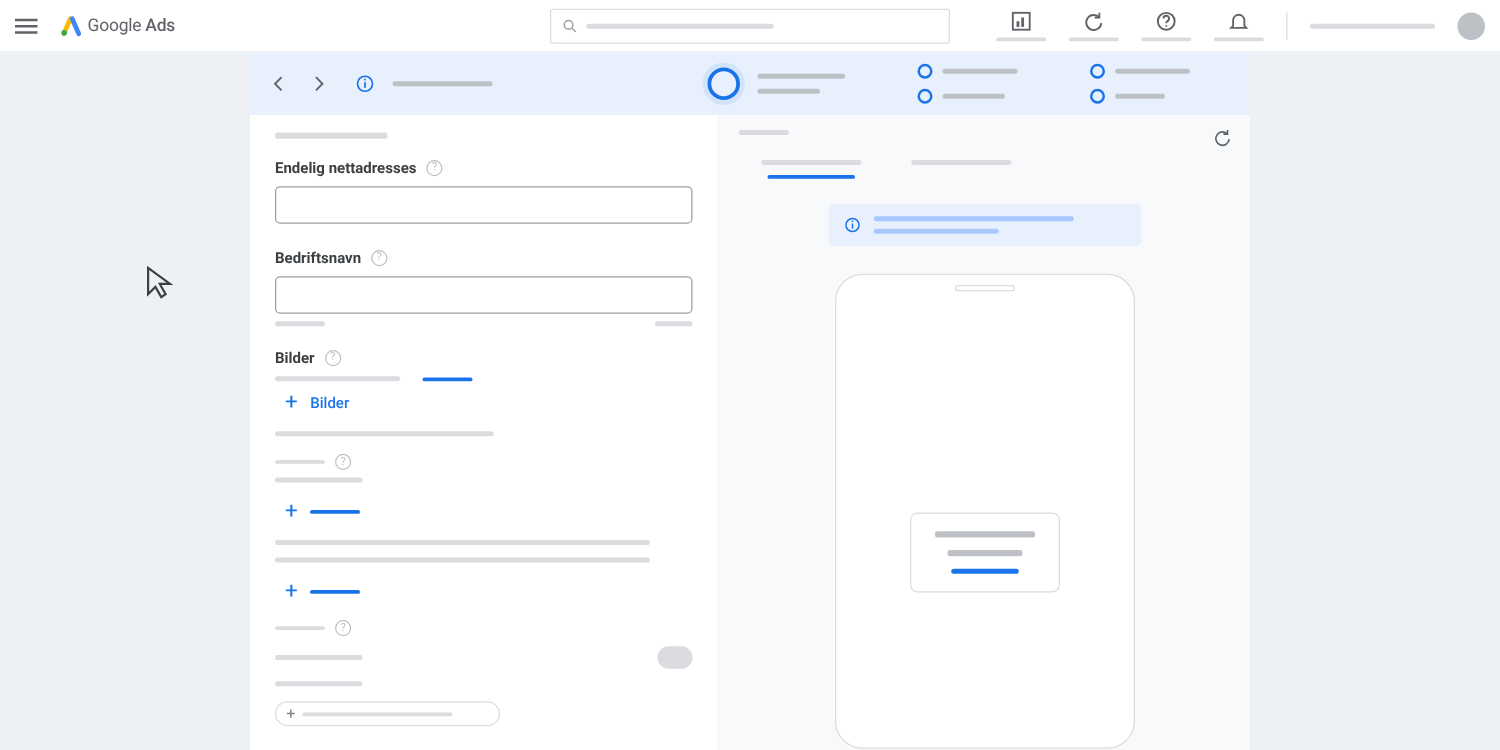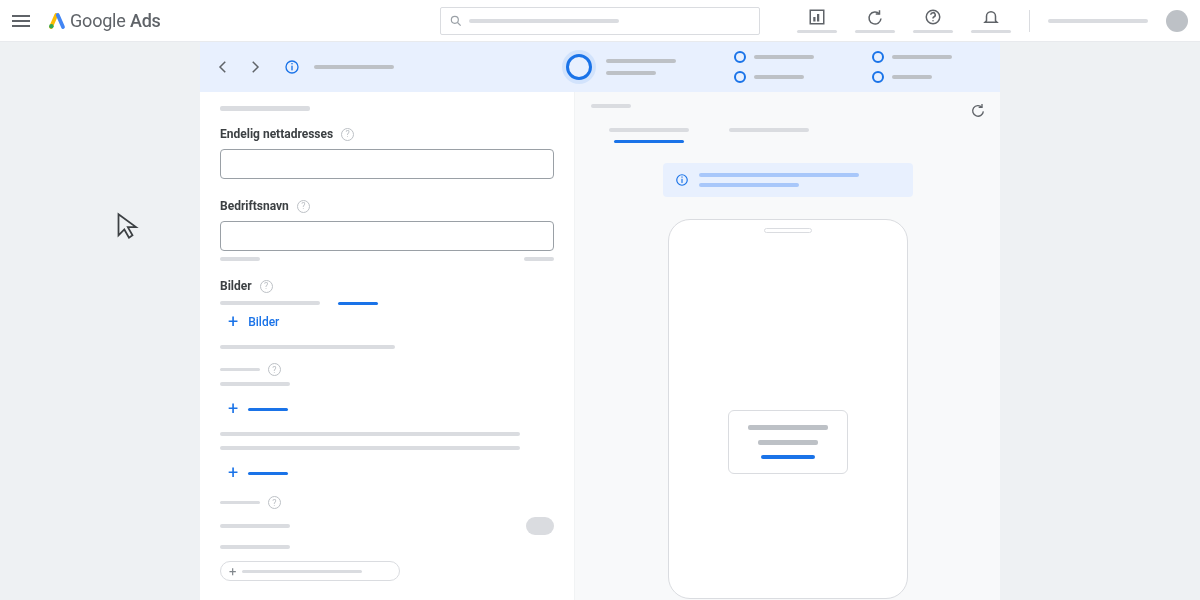--- a/index.html
+++ b/index.html
@@ -4,21 +4,21 @@
 <style>
   * { box-sizing: border-box; margin: 0; padding: 0; }
   body { font-family: Roboto, Arial, sans-serif; background: #fff; width: 1200px; height: 600px; overflow: hidden; color: #3c4043; }
   
   
   .topbar { height: 42px; display: flex; align-items: center; padding: 0 12px; border-bottom: 1px solid #e8eaed; gap: 8px; }
   .hamburger { width: 20px; height: 20px; display: flex; flex-direction: column; justify-content: center; gap: 3px; cursor: pointer; }
   .hamburger span { height: 2px; background: #5f6368; width: 18px; }
   .logo-wrap { display: flex; align-items: center; gap: 4px; margin-left: 8px; }
   .logo-mark { width: 18px; height: 18px; }
-  .logo-text { font-size: 18px; color: #5f6368; letter-spacing: -0.2px; }
+  .logo-text { font-size: 14px; color: #5f6368; letter-spacing: -0.2px; }
   .logo-text b { font-weight: 500; color: #5f6368; }
   .search-wrap { margin-left: auto; margin-right: auto; position: absolute; left: 50%; transform: translateX(-50%); }
   .searchbox { width: 320px; height: 28px; border: 1px solid #dadce0; border-radius: 2px; display: flex; align-items: center; padding: 0 8px; gap: 6px; background:#fff;}
   .search-icon { width: 14px; height: 14px; }
   .search-ph { height: 4px; width: 150px; background: #dadce0; border-radius: 2px; }
   .top-right { display: flex; align-items: center; gap: 18px; margin-left: auto; }
   .top-icon { width: 18px; height: 18px; color: #5f6368; cursor: pointer; }
   .col-stack { display: flex; flex-direction: column; gap: 4px; align-items:center;}
   .mini-bar { height: 3px; width: 40px; background: #dadce0; border-radius: 2px; }
   .divider-v { width: 1px; height: 22px; background: #dadce0; }

